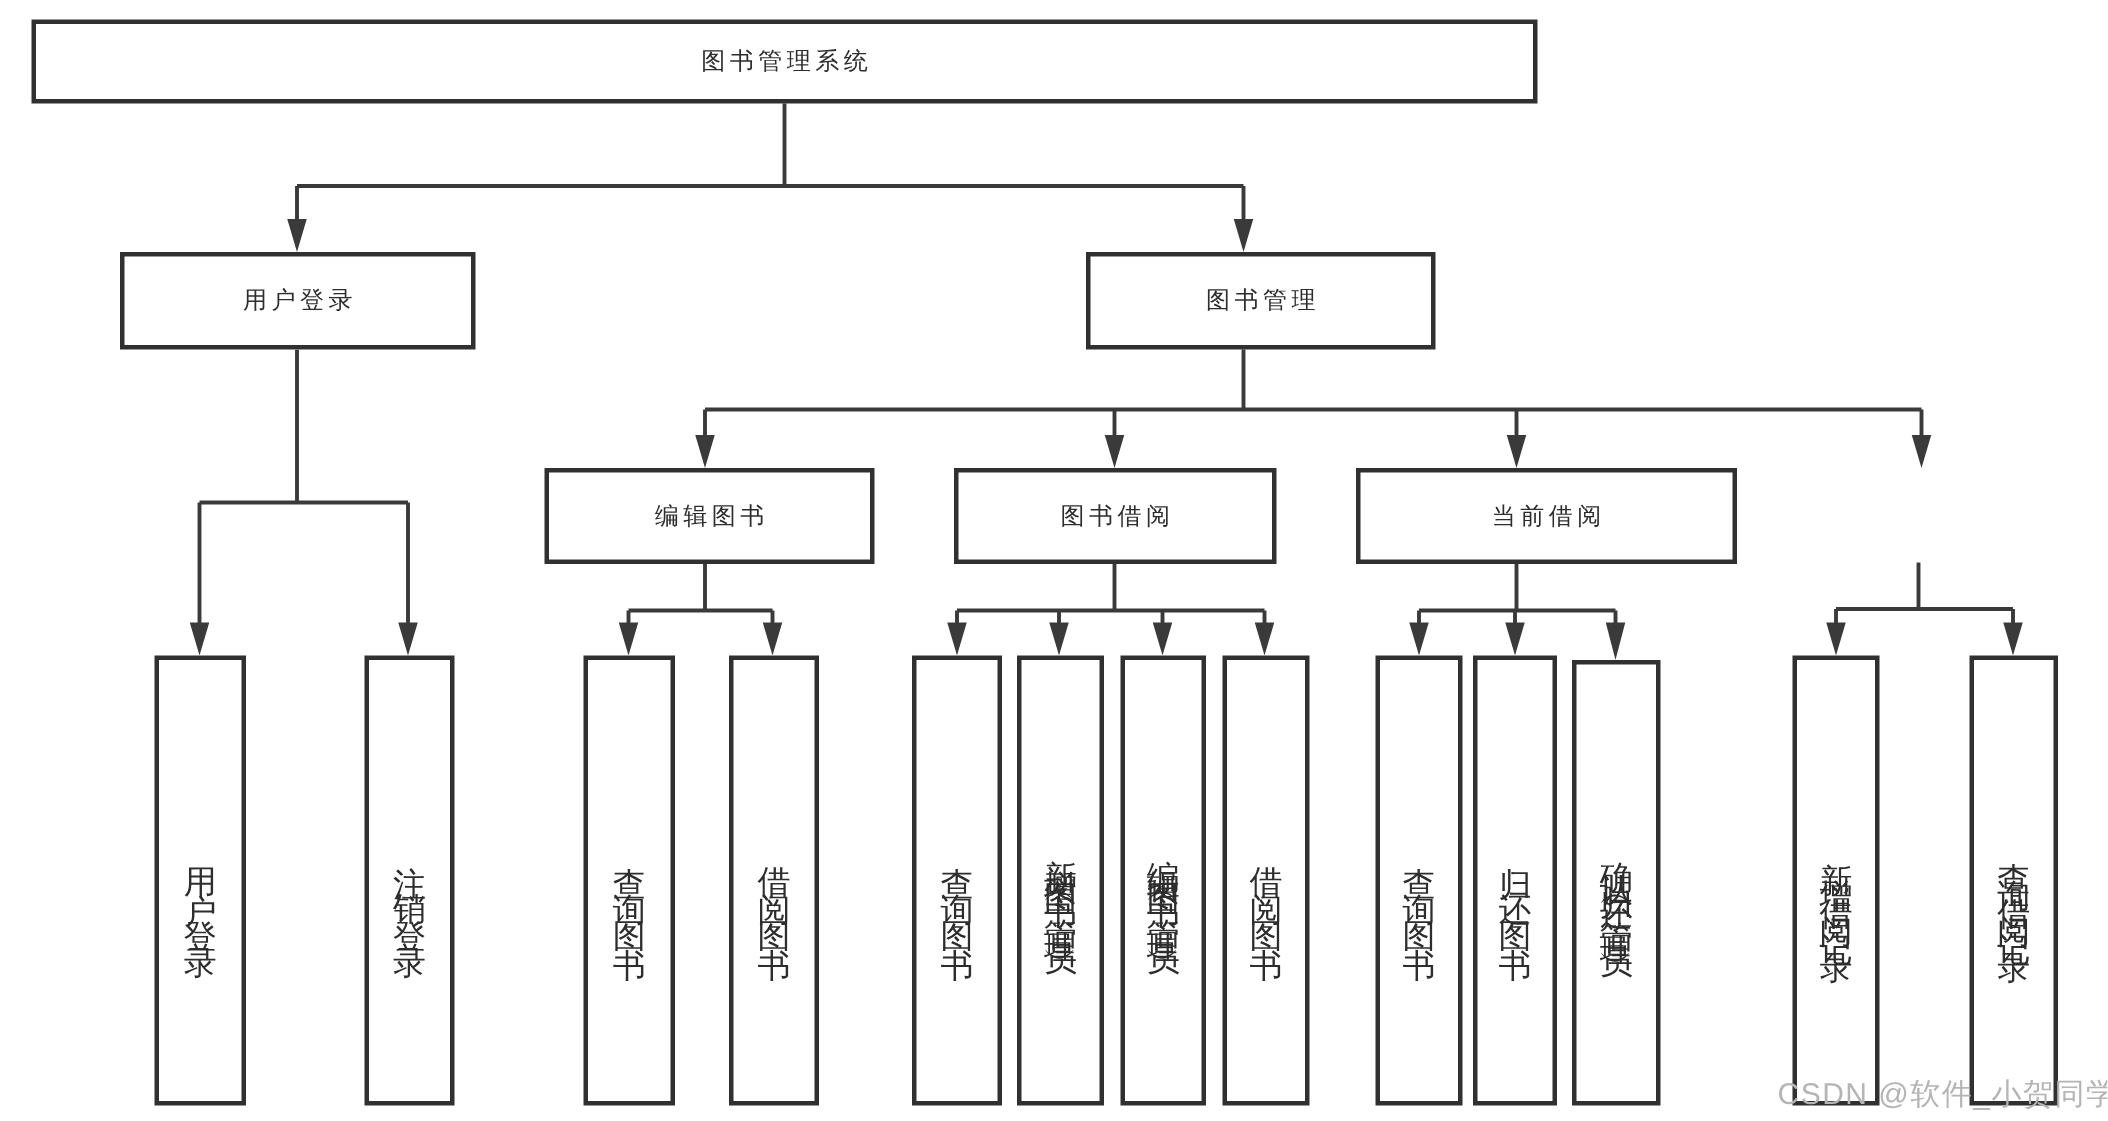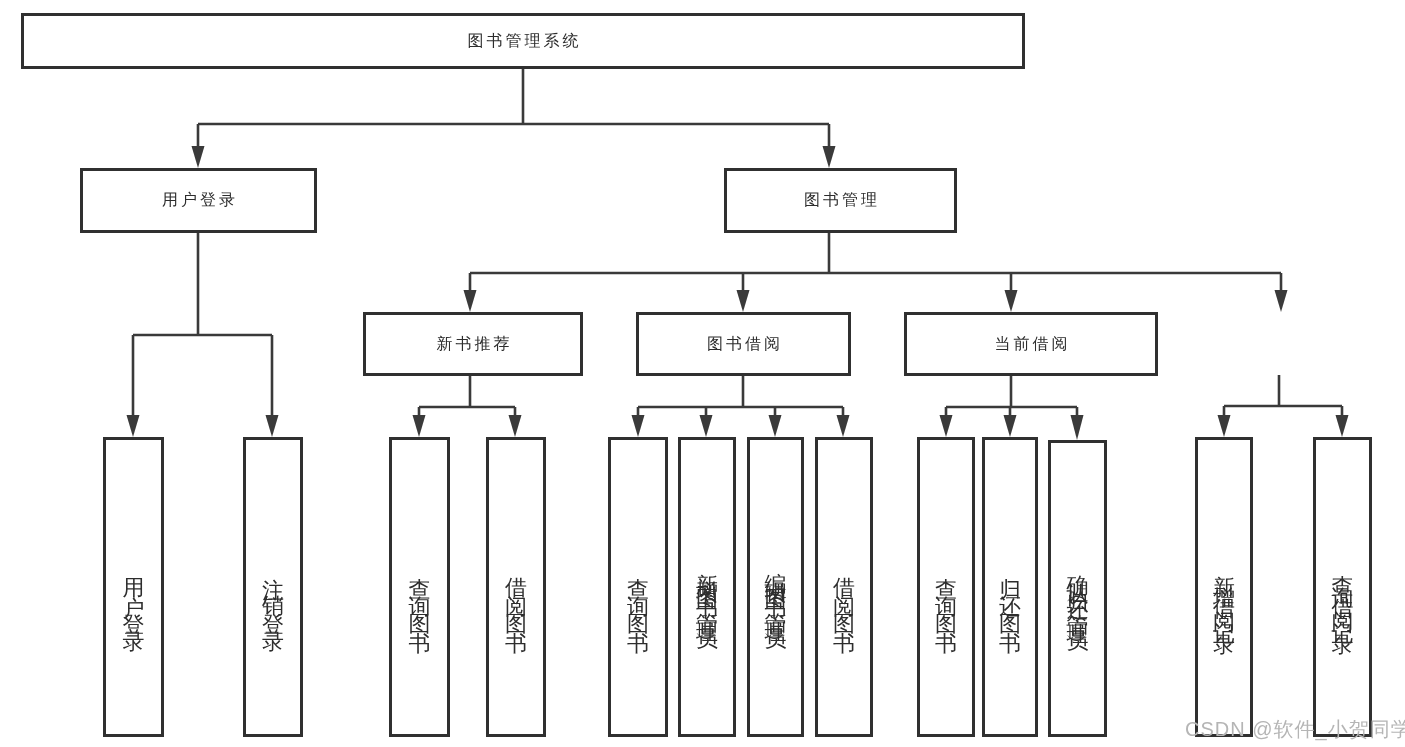--- a/index.html
+++ b/index.html
@@ -126,21 +126,21 @@
   </div>
 
   <div class="box hbox" style="left:80px; top:168px; width:237px; height:65px;">
     <span>用户登录</span>
   </div>
   <div class="box hbox" style="left:680px; top:168px; width:233px; height:65px;margin-left:44px;">
     <span>图书管理</span>
   </div>
 
   <div class="box hbox" style="left:363px; top:312px; width:220px; height:64px;">
-    <span>新书推荐</span>
+    <span>编辑图书</span>
   </div>
   <div class="box hbox" style="left:636px; top:312px; width:215px; height:64px;">
     <span>图书借阅</span>
   </div>
   <div class="box hbox" style="left:904px; top:312px; width:254px; height:64px;">
     <span>当前借阅</span>
   </div>
 
   <div class="box vbox" style="left:103px; width:61px;">
     <span class="vtext sp-wide">用户登录</span>

